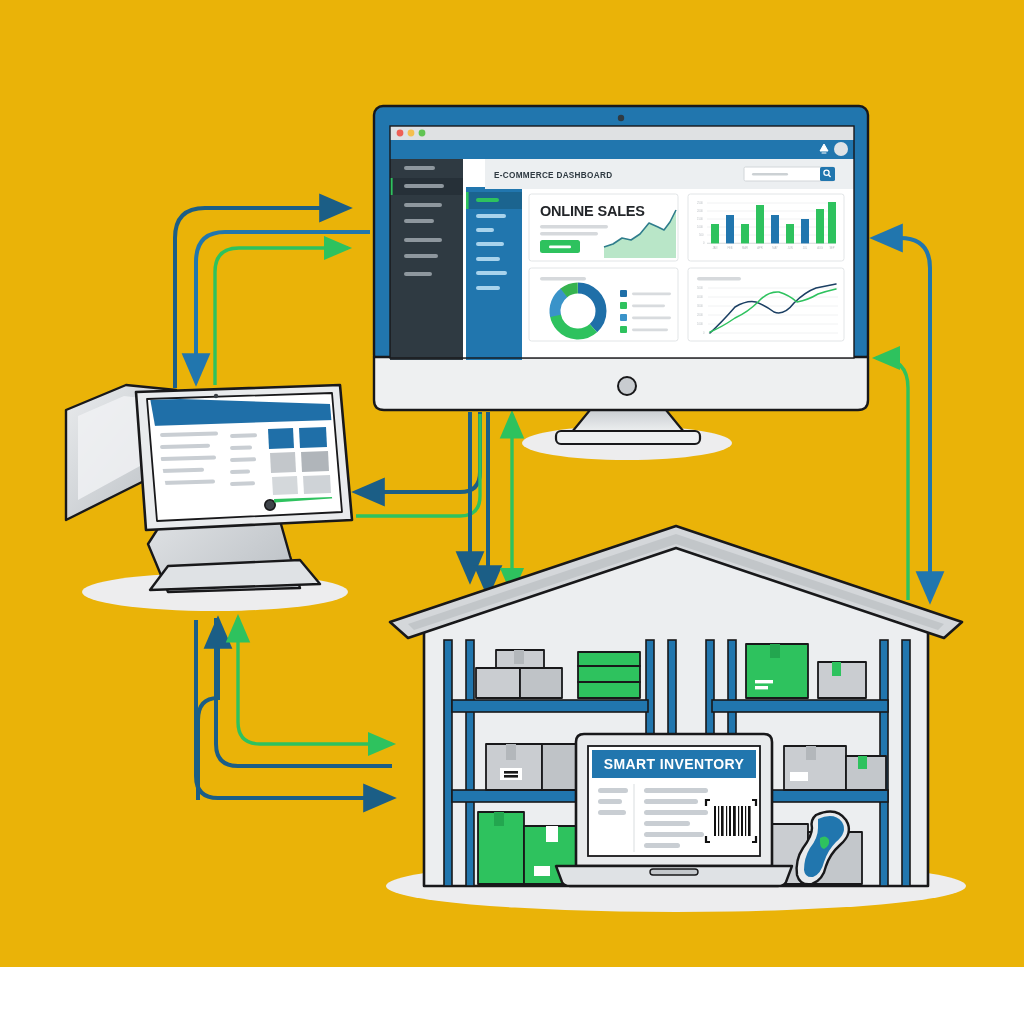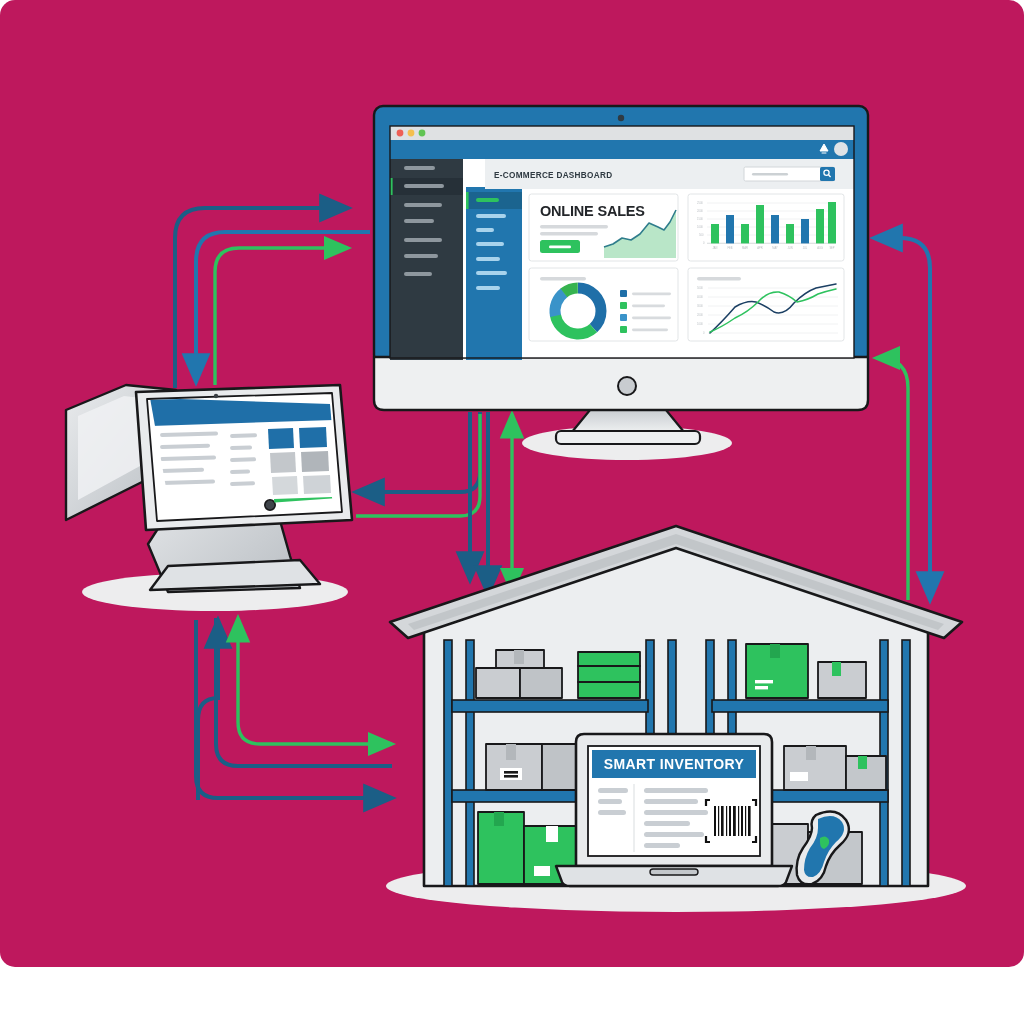--- a/index.html
+++ b/index.html
@@ -1,19 +1,19 @@
 <!DOCTYPE html>
 <html><head>
 <meta charset="utf-8">
 <title>Retail Omnichannel Integration Diagram</title>
 <style>
   html,body{margin:0;padding:0;background:#ffffff;}
   body{width:1024px;height:1024px;overflow:hidden;
        font-family:"Liberation Sans","DejaVu Sans",sans-serif;}
-  #stage{position:relative;width:1024px;height:967px;background:#be185d;border-radius:15px;}
+  #stage{position:relative;width:1024px;height:967px;background:#eab308;}
   svg.layer{position:absolute;top:0;left:0;width:1024px;height:1024px;}
 </style>
 </head>
 <body>
 
 <div id="stage">
 
 <svg class="layer" viewBox="0 0 1024 1024" xmlns="http://www.w3.org/2000/svg">
   <defs>
     <marker id="ar-navy" markerWidth="9" markerHeight="9" refX="7.2" refY="4" orient="auto">

